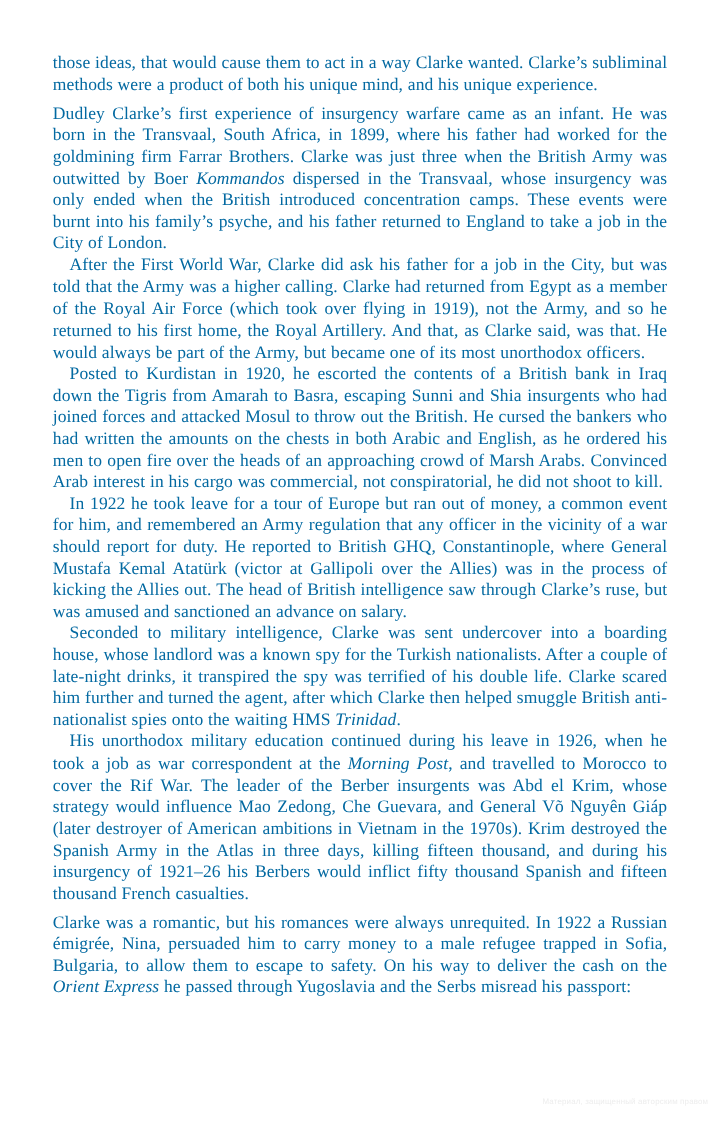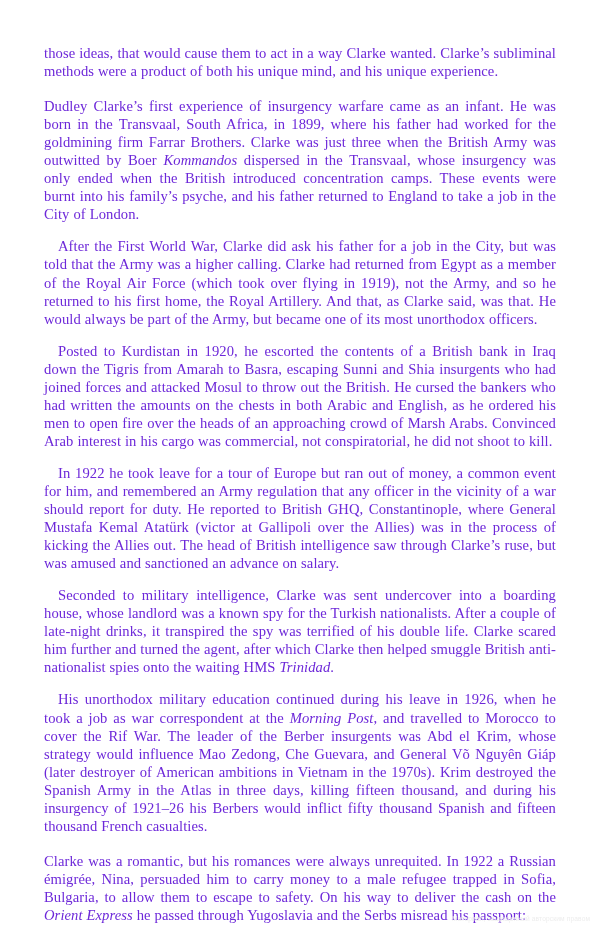--- a/index.html
+++ b/index.html
@@ -19,42 +19,42 @@
     position: absolute;
     left: 44px;
     top: 44px;
     width: 512px;
   }
   .para {
     margin: 0;
     font-family: "Liberation Serif", "DejaVu Serif", serif;
     font-size: 14.6px;
     line-height: 18.05px;
-    color: #6d28d9;
+    color: #0369a1;
     text-align: justify;
     text-justify: inter-word;
     letter-spacing: 0.08px;
     word-spacing: 0.2px;
     hyphens: none;
     -webkit-hyphens: none;
   }
   
   .para.block-start {
     text-indent: 0;
-    margin-top: 17px;
+    margin-top: 6px;
     font-family: Liberation Serif, serif;
   }
   .para.block-first {
     text-indent: 0;
     margin-top: 0;
   }
   
   .para.indented {
     text-indent: 14px;
-    margin-top: 14px;
+    margin-top: 0;
   }
   .para i,
   .para em {
     font-style: italic;
   }
   .watermark {
     position: absolute;
     left: 452px;
     top: 915px;
     width: 140px;

